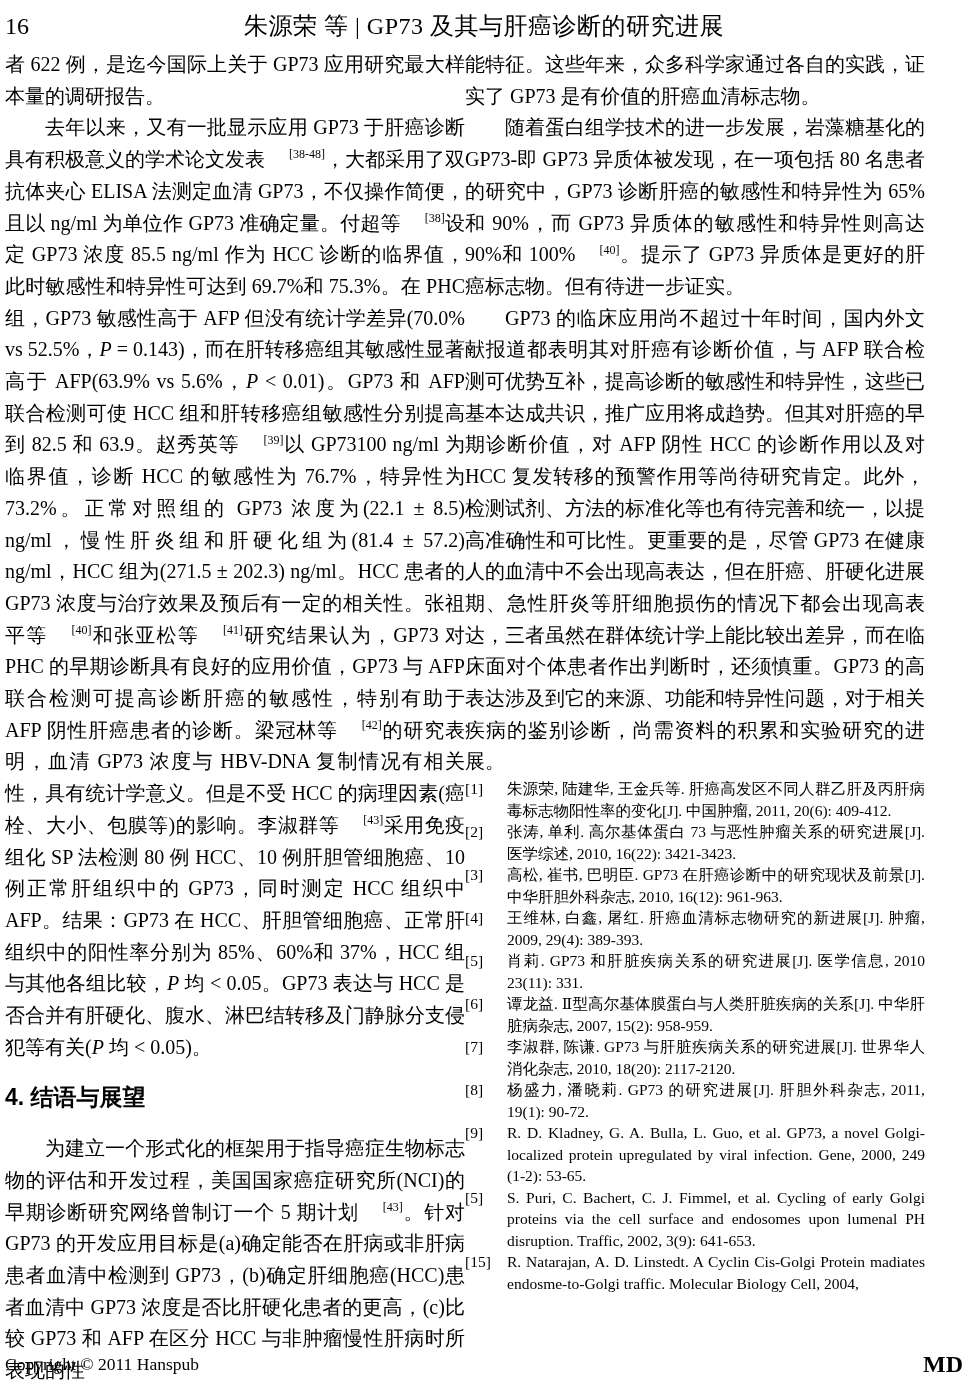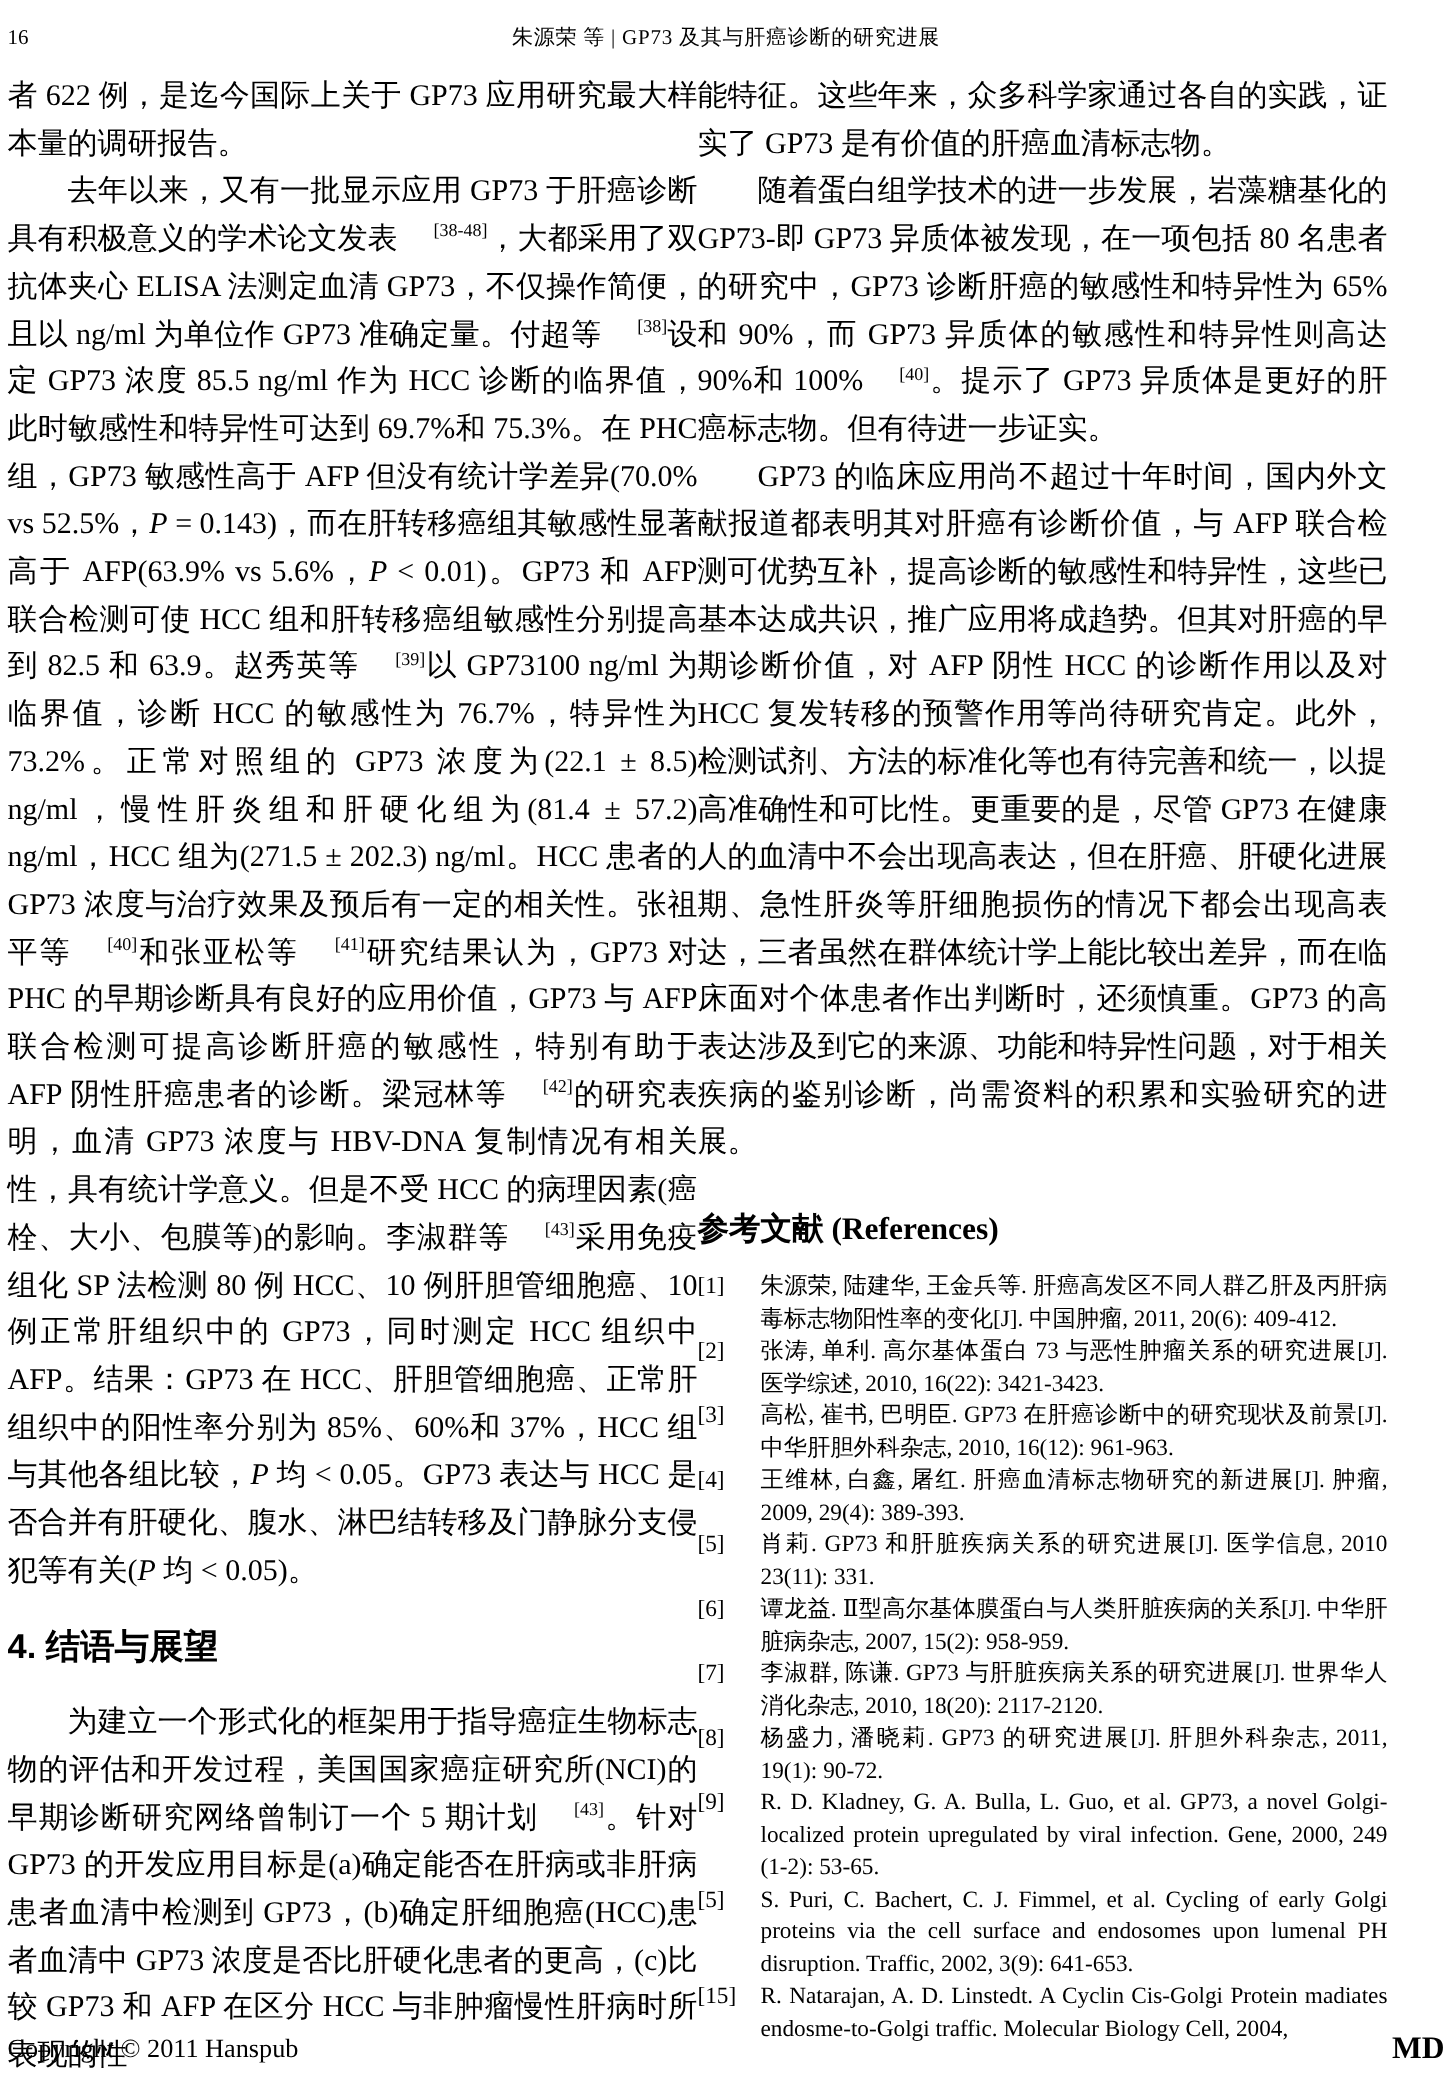--- a/index.html
+++ b/index.html
@@ -10,21 +10,21 @@
     overflow: hidden;
   }
   .page {
     box-sizing: border-box;
     width: 968px; height: 1386px;
     padding: 14px 5px 0 5px;
     position: relative;
   }
   .header {
     display: flex; align-items: baseline;
-    font-size: 14px; line-height: 24px;
+    font-size: 24px; line-height: 24px;
     margin-bottom: 11px;
   }
   .page-num { flex: 0 0 60px; }
   .header-spacer { flex: 0 0 60px; }
   .header-title { flex: 1; text-align: center; letter-spacing: 0.5px; }
   .columns { display: flex; }
   .column {
     width: 460px; flex: 0 0 460px;
     font-size: 20px; line-height: 31.7px;
     text-align: justify;
@@ -52,21 +52,21 @@
     font-size: 15.5px; line-height: 21.5px;
   }
   .ref-item { display: flex; }
   .ref-num { flex: 0 0 42px; }
   .ref-text { flex: 1; text-align: justify; }
   .footer {
     position: absolute; left: 5px; right: 5px; bottom: 8px;
     display: flex; justify-content: space-between; align-items: center;
     font-size: 17.5px;
   }
-  .journal-code { font-weight: bold; font-size: 21px; }
+  .journal-code { font-weight: bold; font-size: 24px; }
 </style>
 </head>
 <body>
 
 <div class="page">
 
   <div class="header">
     <span class="page-num">16</span>
     <span class="header-title">朱源荣 等 | GP73 及其与肝癌诊断的研究进展</span>
     <span class="header-spacer"></span>
@@ -78,21 +78,20 @@
       <p class="noindent"><span>者 622 例，是迄今国际上关于 GP73 应用研究最大样本量的调研报告。</span></p>
       <p class="indent"><span>去年以来，又有一批显示应用 GP73 于肝癌诊断具有积极意义的学术论文发表</span><sup>[38-48]</sup><span>，大都采用了双抗体夹心 ELISA 法测定血清 GP73，不仅操作简便，且以 ng/ml 为单位作 GP73 准确定量。付超等</span><sup>[38]</sup><span>设定 GP73 浓度 85.5 ng/ml 作为 HCC 诊断的临界值，此时敏感性和特异性可达到 69.7%和 75.3%。在 PHC 组，GP73 敏感性高于 AFP 但没有统计学差异(70.0% vs 52.5%，</span><i>P</i><span> = 0.143)，而在肝转移癌组其敏感性显著高于 AFP(63.9% vs 5.6%，</span><i>P</i><span> &lt; 0.01)。GP73 和 AFP 联合检测可使 HCC 组和肝转移癌组敏感性分别提高到 82.5 和 63.9。赵秀英等</span><sup>[39]</sup><span>以 GP73100 ng/ml 为临界值，诊断 HCC 的敏感性为 76.7%，特异性为 73.2%。正常对照组的 GP73 浓度为(22.1 ± 8.5) ng/ml，慢性肝炎组和肝硬化组为(81.4 ± 57.2) ng/ml，HCC 组为(271.5 ± 202.3) ng/ml。HCC 患者的 GP73 浓度与治疗效果及预后有一定的相关性。张祖平等</span><sup>[40]</sup><span>和张亚松等</span><sup>[41]</sup><span>研究结果认为，GP73 对 PHC 的早期诊断具有良好的应用价值，GP73 与 AFP 联合检测可提高诊断肝癌的敏感性，特别有助于 AFP 阴性肝癌患者的诊断。梁冠林等</span><sup>[42]</sup><span>的研究表明，血清 GP73 浓度与 HBV-DNA 复制情况有相关性，具有统计学意义。但是不受 HCC 的病理因素(癌栓、大小、包膜等)的影响。李淑群等</span><sup>[43]</sup><span>采用免疫组化 SP 法检测 80 例 HCC、10 例肝胆管细胞癌、10 例正常肝组织中的 GP73，同时测定 HCC 组织中 AFP。结果：GP73 在 HCC、肝胆管细胞癌、正常肝组织中的阳性率分别为 85%、60%和 37%，HCC 组与其他各组比较，</span><i>P</i><span> 均 &lt; 0.05。GP73 表达与 HCC 是否合并有肝硬化、腹水、淋巴结转移及门静脉分支侵犯等有关(</span><i>P</i><span> 均 &lt; 0.05)。</span></p>
       <h2 class="section-heading">4. 结语与展望</h2>
       <p class="indent"><span>为建立一个形式化的框架用于指导癌症生物标志物的评估和开发过程，美国国家癌症研究所(NCI)的早期诊断研究网络曾制订一个 5 期计划</span><sup>[43]</sup><span>。针对 GP73 的开发应用目标是(a)确定能否在肝病或非肝病患者血清中检测到 GP73，(b)确定肝细胞癌(HCC)患者血清中 GP73 浓度是否比肝硬化患者的更高，(c)比较 GP73 和 AFP 在区分 HCC 与非肿瘤慢性肝病时所表现的性</span></p>
     </div>
 
     <div class="column">
       <p class="noindent"><span>能特征。这些年来，众多科学家通过各自的实践，证实了 GP73 是有价值的肝癌血清标志物。</span></p>
       <p class="indent"><span>随着蛋白组学技术的进一步发展，岩藻糖基化的 GP73-即 GP73 异质体被发现，在一项包括 80 名患者的研究中，GP73 诊断肝癌的敏感性和特异性为 65%和 90%，而 GP73 异质体的敏感性和特异性则高达 90%和 100%</span><sup>[40]</sup><span>。提示了 GP73 异质体是更好的肝癌标志物。但有待进一步证实。</span></p>
       <p class="indent"><span>GP73 的临床应用尚不超过十年时间，国内外文献报道都表明其对肝癌有诊断价值，与 AFP 联合检测可优势互补，提高诊断的敏感性和特异性，这些已基本达成共识，推广应用将成趋势。但其对肝癌的早期诊断价值，对 AFP 阴性 HCC 的诊断作用以及对 HCC 复发转移的预警作用等尚待研究肯定。此外，检测试剂、方法的标准化等也有待完善和统一，以提高准确性和可比性。更重要的是，尽管 GP73 在健康人的血清中不会出现高表达，但在肝癌、肝硬化进展期、急性肝炎等肝细胞损伤的情况下都会出现高表达，三者虽然在群体统计学上能比较出差异，而在临床面对个体患者作出判断时，还须慎重。GP73 的高表达涉及到它的来源、功能和特异性问题，对于相关疾病的鉴别诊断，尚需资料的积累和实验研究的进展。</span></p>
-      <h2 class="ref-heading"><span class="cn">参考文献</span>&nbsp;<span class="en">(References)</span></h2>
       <ol class="references">
 
           <li class="ref-item">
             <span class="ref-num">[1]</span>
             <span class="ref-text">朱源荣, 陆建华, 王金兵等. 肝癌高发区不同人群乙肝及丙肝病毒标志物阳性率的变化[J]. 中国肿瘤, 2011, 20(6): 409-412.</span>
           </li>
 
           <li class="ref-item">
             <span class="ref-num">[2]</span>
             <span class="ref-text">张涛, 单利. 高尔基体蛋白 73 与恶性肿瘤关系的研究进展[J]. 医学综述, 2010, 16(22): 3421-3423.</span>

